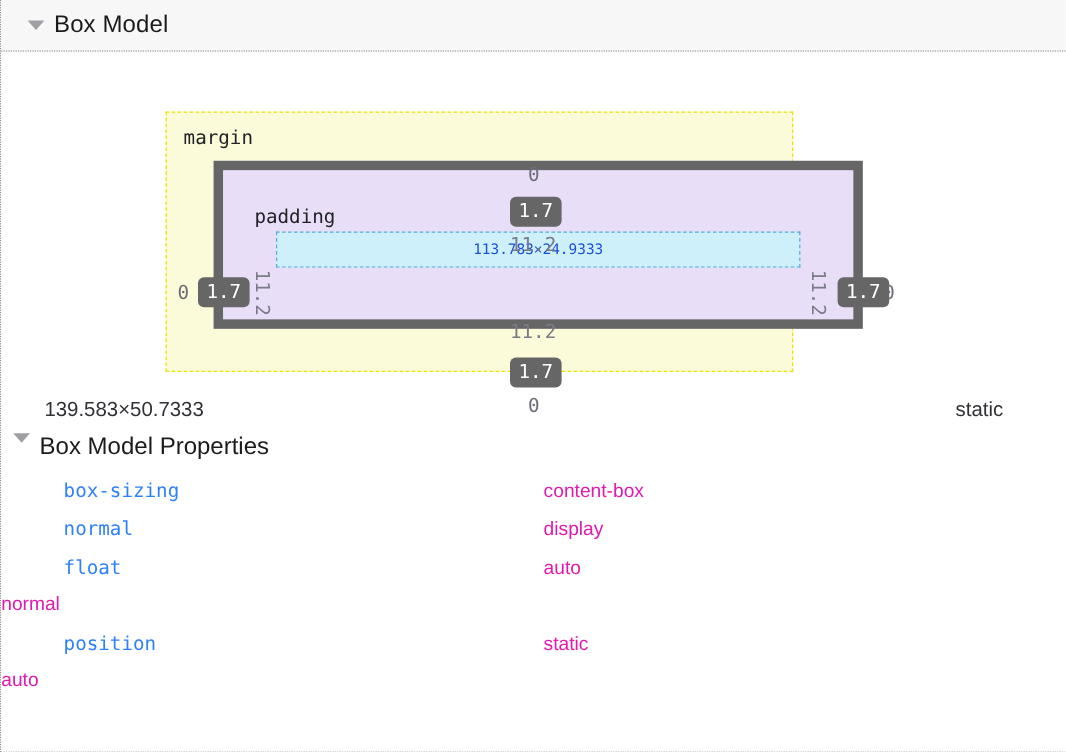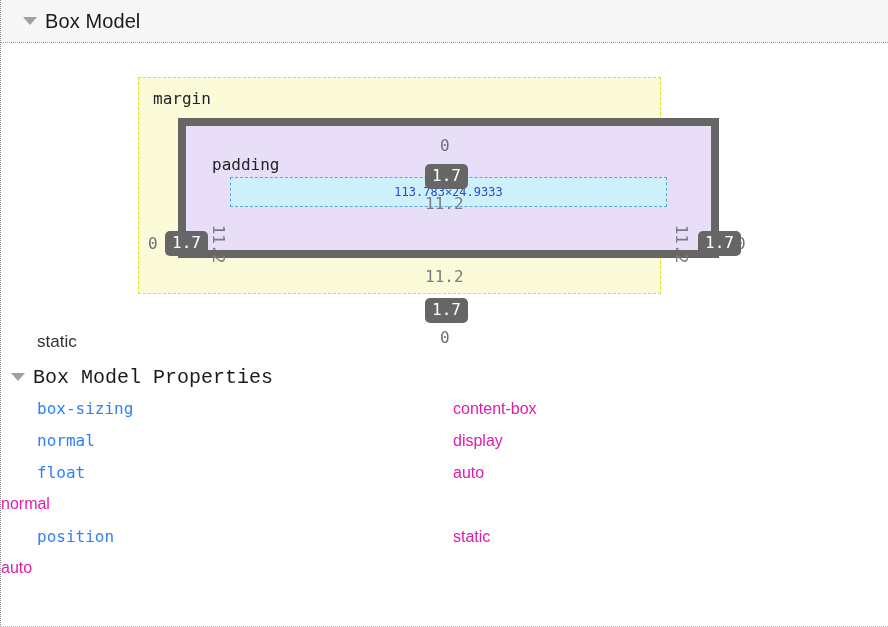--- a/index.html
+++ b/index.html
@@ -53,21 +53,21 @@
   }
 
   
   .diagram-wrap {
     position: relative;
     height: 280px;
   }
   .bm-margin {
     position: absolute;
     left: 137px;
-    top: 34px;
+    top: 50px;
     width: 523px;
     height: 217px;
     box-sizing: border-box;
     background: #fbfbda;
     border: 1px dashed #e5e500;
   }
   .bm-border {
     position: absolute;
     left: 39px;
     top: 40px;
@@ -188,42 +188,41 @@
   .summary-size,
   .summary-position {
     font-size: 17px;
     color: #303036;
     white-space: nowrap;
   }
 
   
   .props-header {
     display: flex;
-    align-items: center;
+    align-items: flex-start;
     padding-left: 10px;
     height: 32px;
     background: #ffffff;
-    font-family: Liberation Mono, monospace;
   }
   .props-title {
     font-size: 20px;
     color: #1b1b1d;
     white-space: nowrap;
   }
   .props-list {
     padding-top: 6px;
   }
   .prop-row {
     display: flex;
     align-items: baseline;
     height: 32px;
   }
   .prop-name {
     width: 452px;
-    padding-left: 36px;
+    padding-left: 52px;
     box-sizing: border-box;
     font-family: "DejaVu Sans Mono", monospace;
     font-size: 16px;
     color: #2f81f7;
     white-space: nowrap;
   }
   .prop-value {
     font-family: Liberation Sans, sans-serif;
     font-size: 16px;
     color: #e01bae;
@@ -268,20 +267,21 @@
     <span class="val val-border b-left">1.7</span>
     <span class="val val-border b-right">1.7</span>
 
     <span class="val val-padding p-top">11.2</span>
     <span class="val val-padding p-bottom">11.2</span>
     <span class="val val-padding p-left rot">11.2</span>
     <span class="val val-padding p-right rot">11.2</span>
   </div>
 
   <div class="summary">
+    <span class="summary-size">139.583×50.7333</span>
     <span class="summary-position">static</span>
   </div>
 
   <div class="props-header">
     <span class="twisty"></span>
     <span class="props-title">Box Model Properties</span>
   </div>
 
   <div class="props-list">
     <div class="prop-row">

